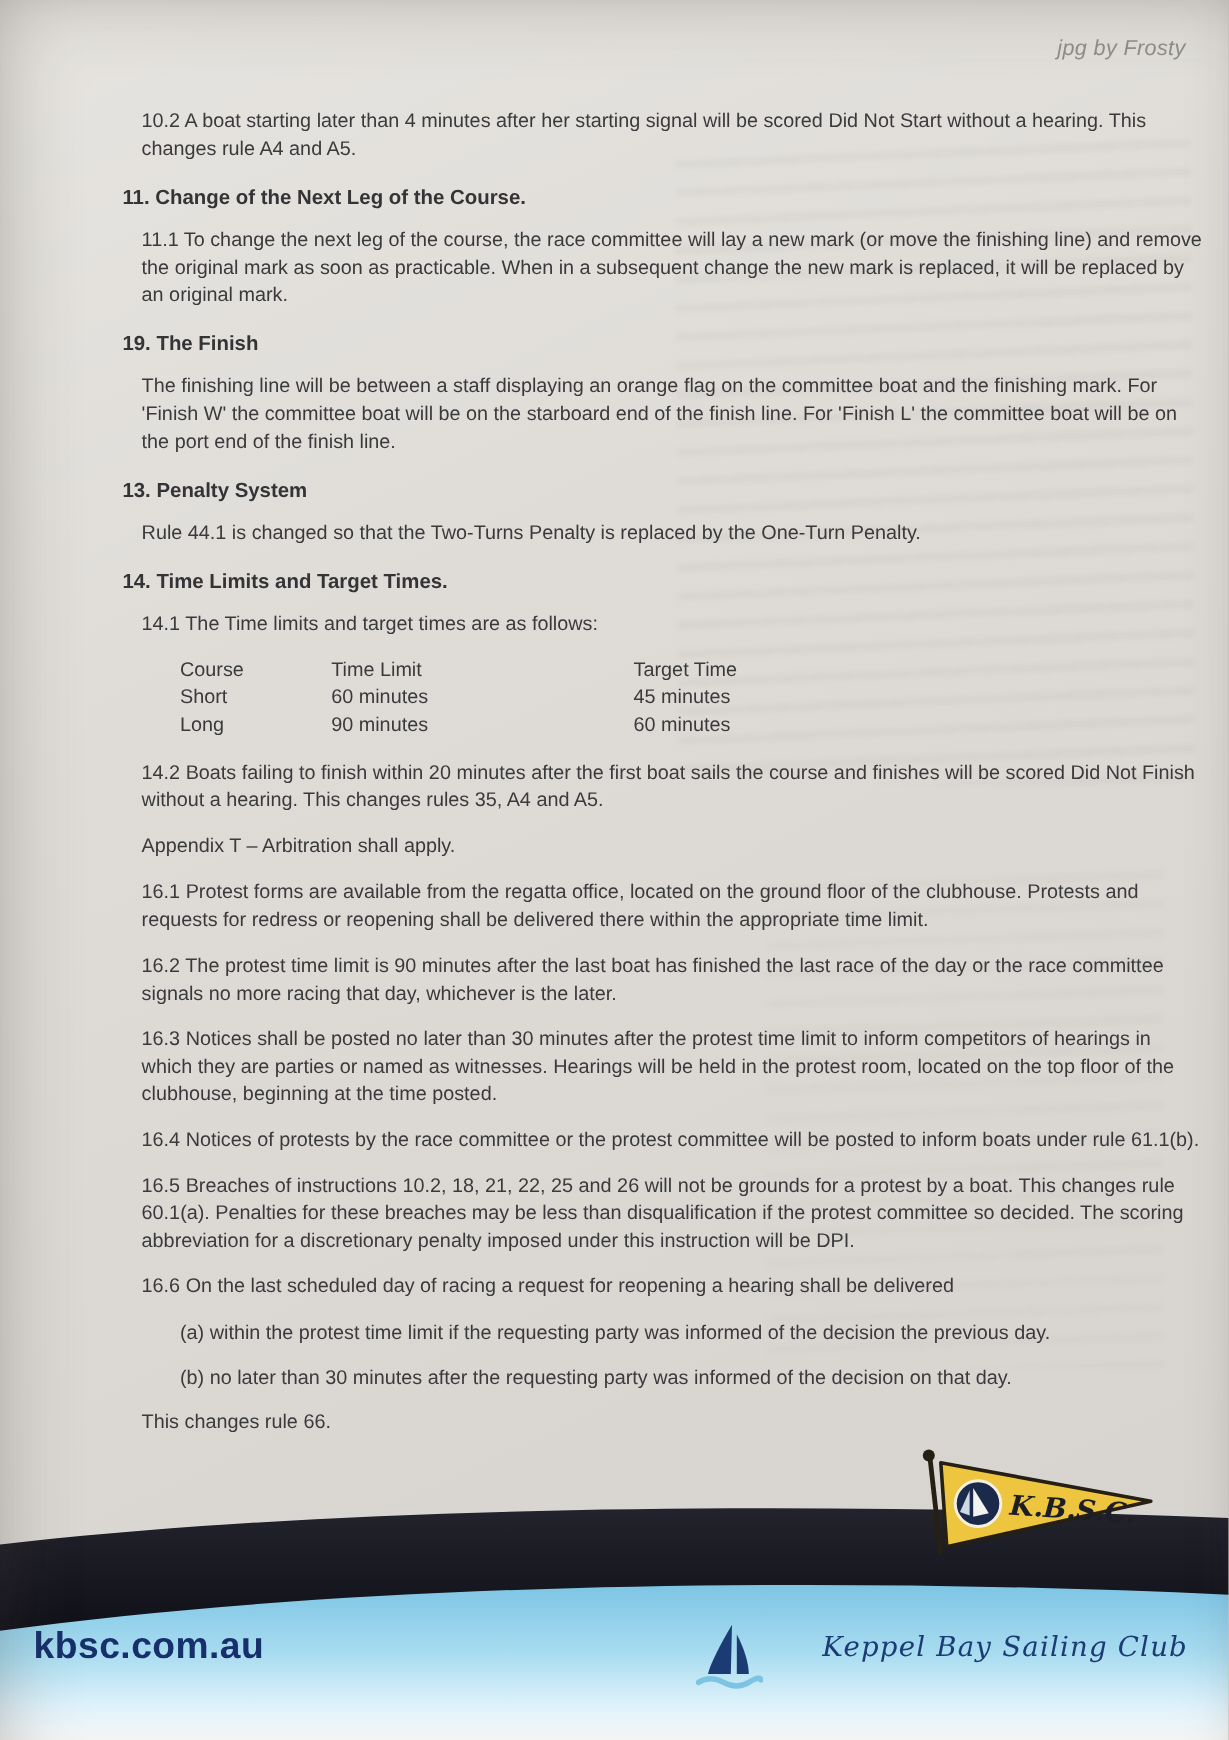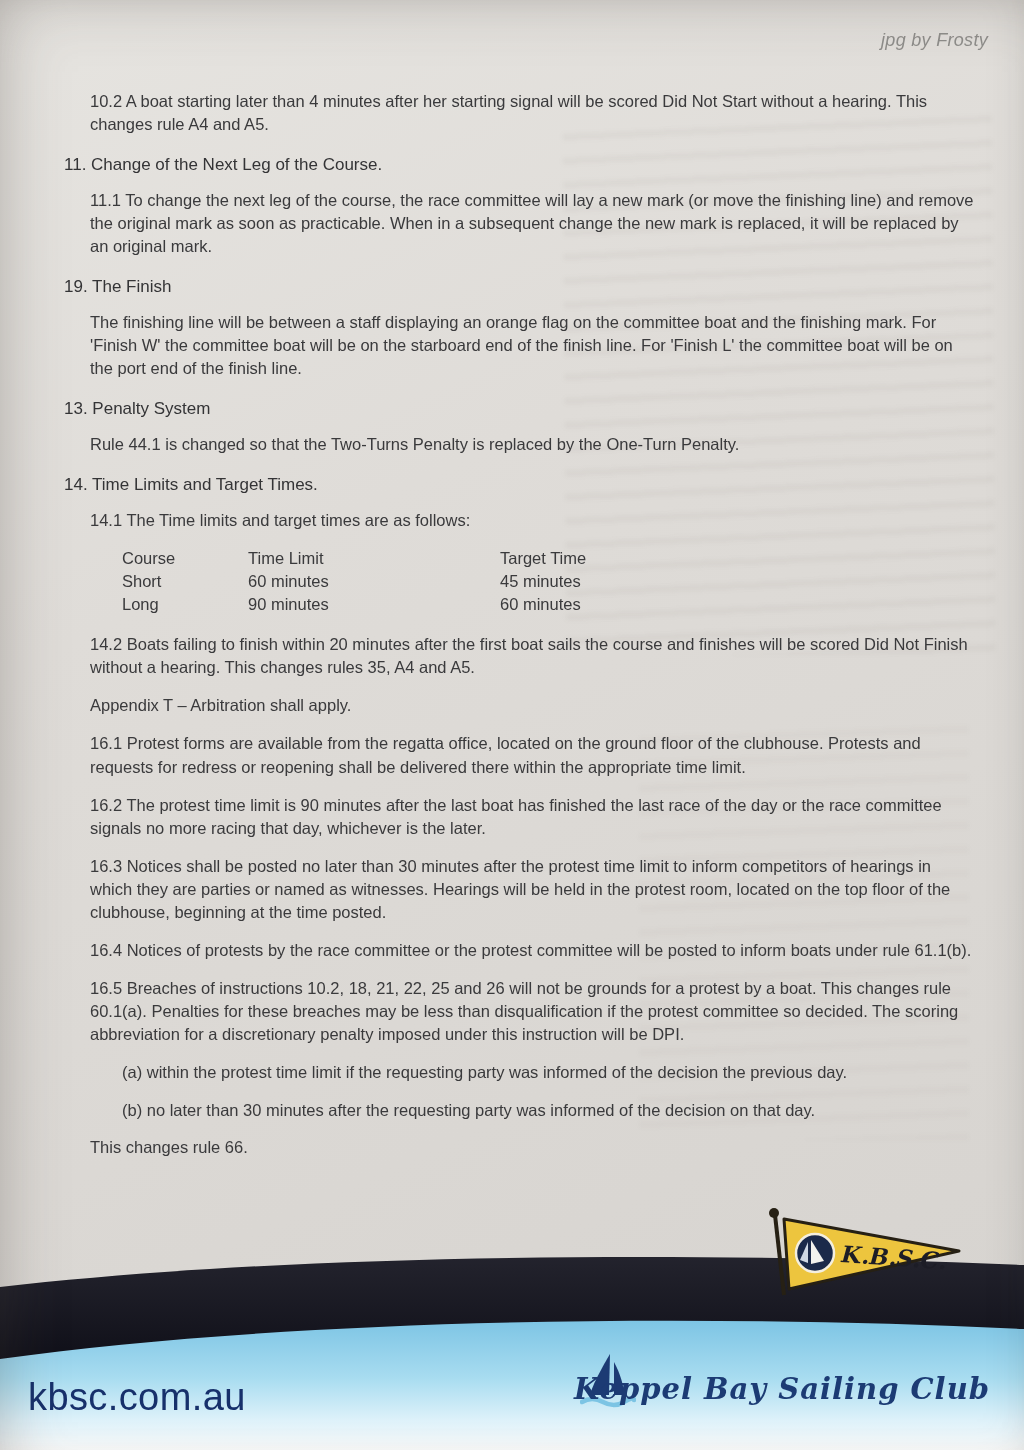--- a/index.html
+++ b/index.html
@@ -15,41 +15,41 @@
   .ghost {
     position:absolute; pointer-events:none; filter:blur(2.2px); opacity:.55;
     background: repeating-linear-gradient(178deg, transparent 0 17px, rgba(118,112,104,.10) 17px 24px);
   }
   .ghost.g1 { right:30px; top:115px; width:430px; height:540px; transform:rotate(-.4deg); }
   .ghost.g2 { right:55px; top:720px; width:330px; height:420px; opacity:.35; }
   .watermark {
     position:absolute; top:30px; right:36px; font-style:italic;
     color:#8e8d8a; font-size:18px; letter-spacing:.3px;
   }
-  .content { position:absolute; top:90px; left:60px; width:914px; font-size:16.5px; line-height:1.40; }
+  .content { position:absolute; top:90px; left:88px; width:914px; font-size:16.5px; line-height:1.40; }
   .content p.body  { margin:0 0 15px 30px; }
-  .content h3.sec  { margin:17px 0 12px 4px; font-size:17px; font-weight:normal; color:#343436; }
+  .content h3.sec  { margin:17px 0 12px 14px; font-size:17px; font-weight:bold; color:#343436; }
   .content p.sub   { margin:0 0 14px 62px; }
   .tbl {
     display:grid; grid-template-columns:126px 252px 1fr;
     margin:2px 0 17px 62px; 
   }
   .tbl .cell { line-height:23px; }
 
   
   .footer { position:absolute; left:0; bottom:0; width:1024px; height:215px; }
   .footer svg.waves { position:absolute; inset:0; display:block; }
   .url {
-    position:absolute; left:28px; bottom:31px;
-    font-size:38px; font-weight:normal; color:#17306b; letter-spacing:.4px;
+    position:absolute; left:28px; bottom:60px;
+    font-size:31px; font-weight:bold; color:#17306b; letter-spacing:.4px;
   }
   .club {
-    position:absolute; right:34px; bottom:44px;
-    font-family:"DejaVu Serif", serif; font-style:italic; font-weight:bold;
-    font-size:29px; color:#1c3b74; letter-spacing:1px; white-space:nowrap;
+    position:absolute; right:34px; bottom:64px;
+    font-family:"DejaVu Serif", serif; font-style:italic; font-weight:normal;
+    font-size:23px; color:#1c3b74; letter-spacing:1px; white-space:nowrap;
   }
   .boat { position:absolute; left:580px; bottom:40px; }
   .pennant { position:absolute; right:56px; bottom:150px; }
 </style>
 </head>
 <body>
 
 <div class="page">
 
   <div class="ghost g1"></div>
@@ -88,20 +88,21 @@
 
     <p class="body">14.2 Boats failing to finish within 20 minutes after the first boat sails the course and finishes will be scored Did Not Finish without a hearing. This changes rules 35, A4 and A5.</p>
 
     <p class="body">Appendix T – Arbitration shall apply.</p>
 
     <p class="body">16.1 Protest forms are available from the regatta office, located on the ground floor of the clubhouse. Protests and requests for redress or reopening shall be delivered there within the appropriate time limit.</p>
     <p class="body">16.2 The protest time limit is 90 minutes after the last boat has finished the last race of the day or the race committee signals no more racing that day, whichever is the later.</p>
     <p class="body">16.3 Notices shall be posted no later than 30 minutes after the protest time limit to inform competitors of hearings in which they are parties or named as witnesses. Hearings will be held in the protest room, located on the top floor of the clubhouse, beginning at the time posted.</p>
     <p class="body">16.4 Notices of protests by the race committee or the protest committee will be posted to inform boats under rule 61.1(b).</p>
     <p class="body">16.5 Breaches of instructions 10.2, 18, 21, 22, 25 and 26 will not be grounds for a protest by a boat. This changes rule 60.1(a). Penalties for these breaches may be less than disqualification if the protest committee so decided. The scoring abbreviation for a discretionary penalty imposed under this instruction will be DPI.</p>
+    <p class="body">16.6 On the last scheduled day of racing a request for reopening a hearing shall be delivered</p>
     <p class="sub">(a) within the protest time limit if the requesting party was informed of the decision the previous day.</p>
     <p class="sub">(b) no later than 30 minutes after the requesting party was informed of the decision on that day.</p>
     <p class="body">This changes rule 66.</p>
   </div>
 
   <div class="footer">
     <svg class="waves" width="1024" height="215" viewBox="0 0 1024 215" preserveAspectRatio="none">
       <defs>
         <linearGradient id="bluegrad" x1="0" y1="0" x2="0" y2="1">
           <stop offset="0" stop-color="#7cc4e4"></stop>

